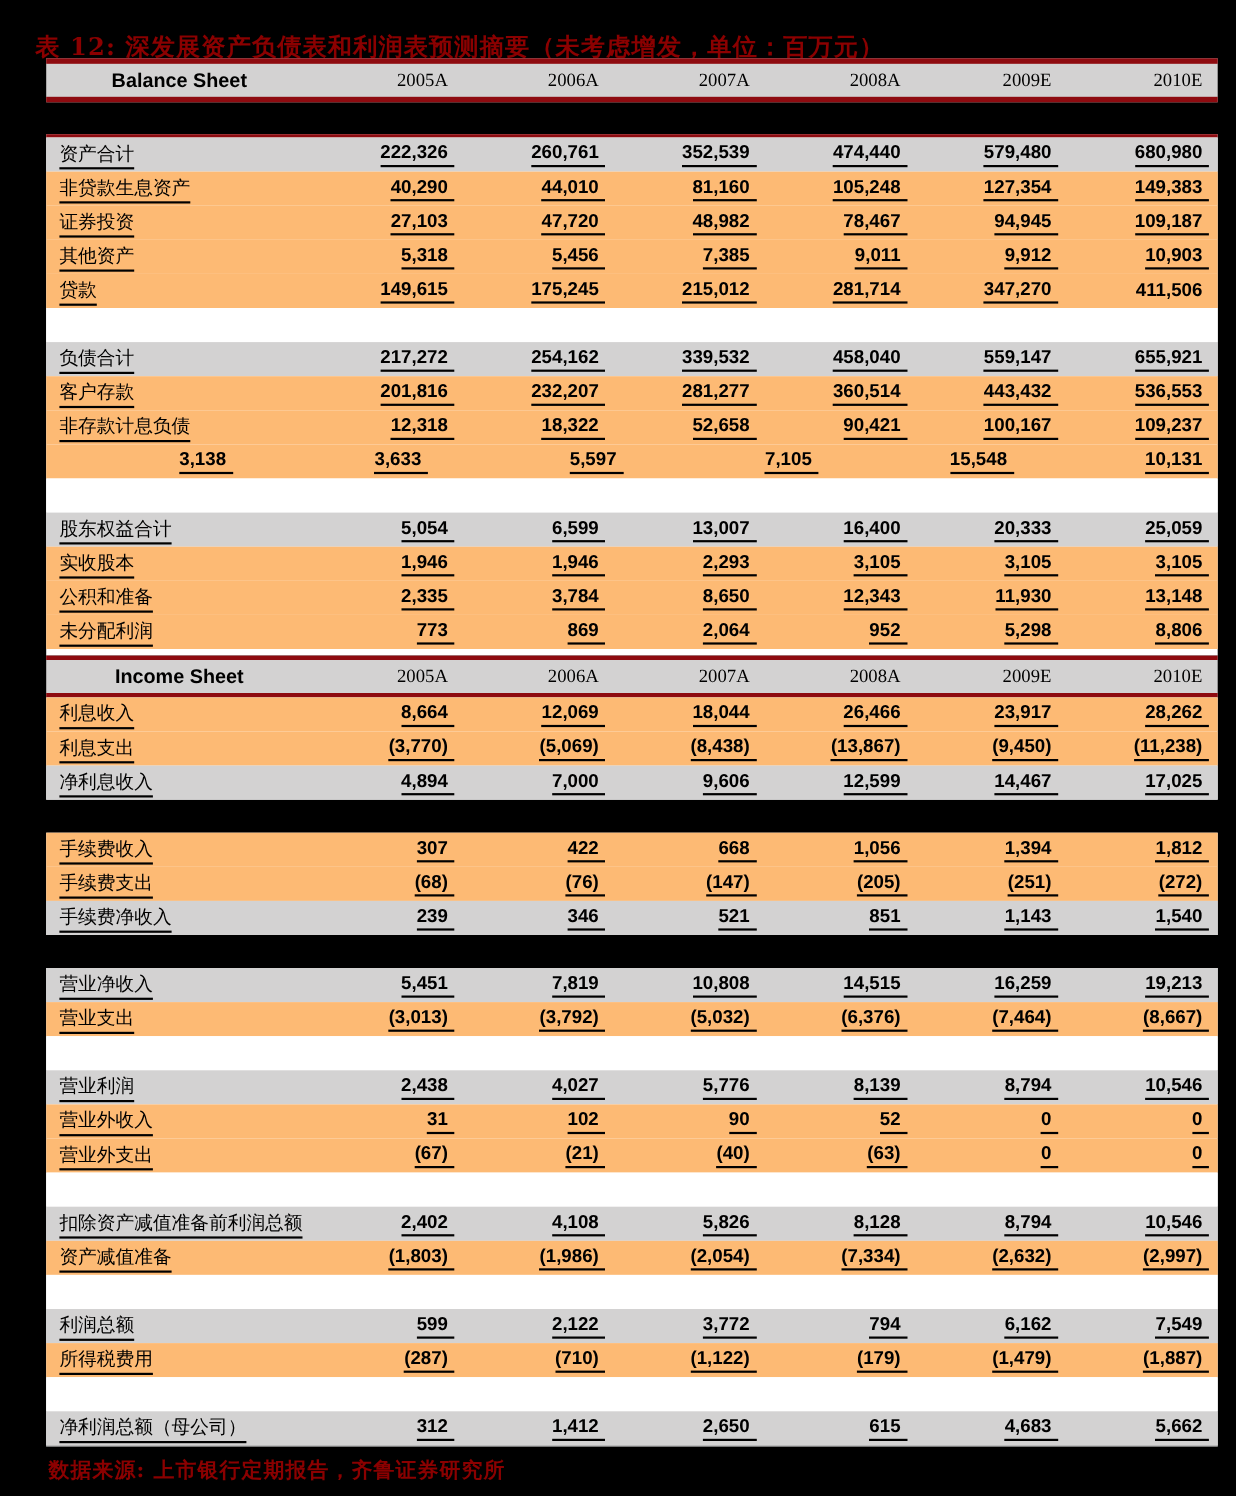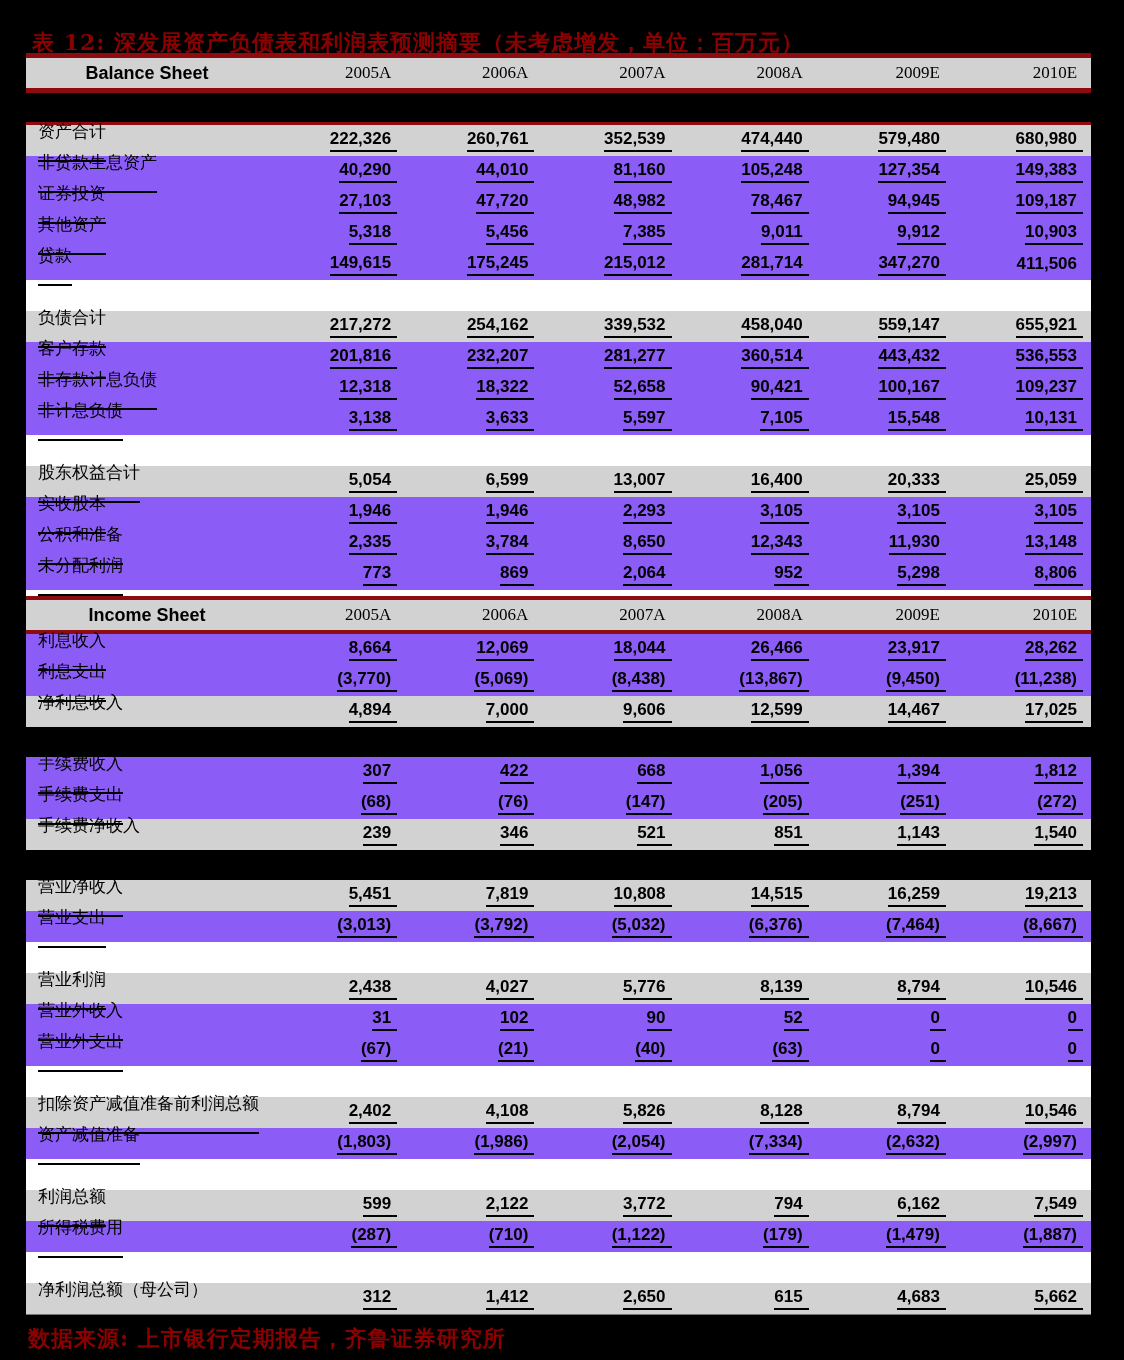--- a/index.html
+++ b/index.html
@@ -1,47 +1,47 @@
 <!DOCTYPE html>
 <html><head>
 <meta charset="utf-8">
 <style>
   html,body{margin:0;padding:0;background:#000;}
   .page{position:relative;width:1124px;height:1360px;background:#000;overflow:hidden;
         font-family:"Liberation Sans",sans-serif;}
   .title{position:absolute;left:32px;top:28px;color:#8b0000;
          font-family:"DejaVu Serif",serif;font-weight:bold;font-size:22px;
          letter-spacing:1px;white-space:nowrap;}
-  .table-area{position:absolute;left:26px;top:53px;width:1065px;}
+  .table-area{position:absolute;left:42px;top:53px;width:1065px;}
 
   
   .year-header{display:flex;align-items:center;background:#d3d2d2;height:30px;
                border-top:5px solid #8e0b10;border-bottom:5px solid #8e0b10;}
   .year-header.income{border-top-width:4px;border-bottom-width:4px;}
   .hl{width:242px;text-align:center;font-weight:bold;font-size:18px;color:#000;}
   .ycell{flex:1;text-align:right;padding-right:14px;font-size:17px;color:#000;font-family:Liberation Serif, serif;}
 
   
   .tbl{background:#fff;}
   .block-a{border-top:3px solid #8e0b10;padding-bottom:6px;}
   .block-last{border-bottom:1px solid #737373;}
   .gap29{height:29px;}
   .gap30{height:30px;}
 
-  .row{display:flex;align-items:center;height:31px;background:#8b5cf6;}
+  .row{display:flex;align-items:center;height:31px;background:#fdba74;}
   .row.gray{background:#d3d2d2;}
   .row.blank{background:#fff;}
   .lc{width:230px;padding-left:12px;font-size:17px;color:#000;white-space:nowrap;}
   .vc{flex:1;text-align:right;padding-right:8px;font-size:17px;font-weight:bold;color:#000;}
-  .lbl{display:inline-block;padding-bottom:17px;}
+  .lbl{display:inline-block;padding-bottom:1px;}
   .num{display:inline-block;padding:0 6px 1px 0;}
   .u{border-bottom:2px solid #000;}
 
   .footer{color:#8b0000;font-family:"DejaVu Serif",serif;font-weight:bold;
-          font-size:22px;margin:9px 0 0 2px;letter-spacing:1px;white-space:nowrap;}
+          font-size:19px;margin:9px 0 0 2px;letter-spacing:1px;white-space:nowrap;}
 </style>
 </head>
 <body>
 
 <div class="page">
   <div class="title">表 12:  深发展资产负债表和利润表预测摘要（未考虑增发，单位：百万元）</div>
 
   <div class="table-area">
 
     <div class="year-header balance">
@@ -126,21 +126,20 @@
         <div class="row">
           <div class="lc"><span class="lbl u">非存款计息负债</span></div>
           <div class="vc"><span class="num u">12,318</span></div>
           <div class="vc"><span class="num u">18,322</span></div>
           <div class="vc"><span class="num u">52,658</span></div>
           <div class="vc"><span class="num u">90,421</span></div>
           <div class="vc"><span class="num u">100,167</span></div>
           <div class="vc"><span class="num u">109,237</span></div>
         </div>
         <div class="row">
-          <div class="lc"><span class="lbl u">非计息负债</span></div>
           <div class="vc"><span class="num u">3,138</span></div>
           <div class="vc"><span class="num u">3,633</span></div>
           <div class="vc"><span class="num u">5,597</span></div>
           <div class="vc"><span class="num u">7,105</span></div>
           <div class="vc"><span class="num u">15,548</span></div>
           <div class="vc"><span class="num u">10,131</span></div>
         </div>
         <div class="row blank"></div>
         <div class="row gray">
           <div class="lc"><span class="lbl u">股东权益合计</span></div>

